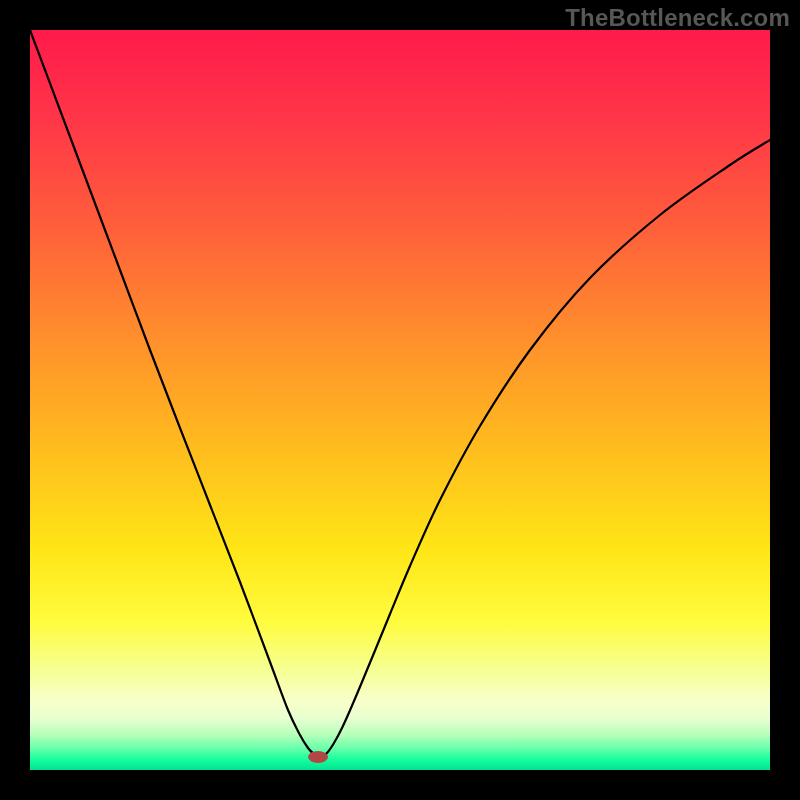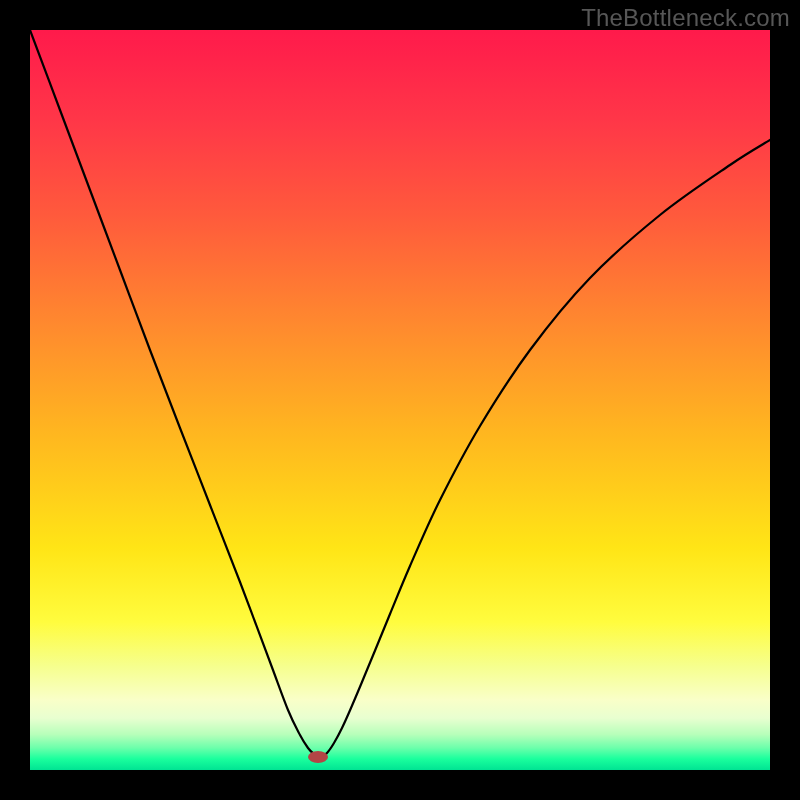--- a/index.html
+++ b/index.html
@@ -15,21 +15,21 @@
     width: 800px;
     height: 800px;
     background: #000000;
   }
   .watermark {
     position: absolute;
     top: 4px;
     right: 10px;
     font-family: Arial, Helvetica, sans-serif;
     font-size: 24px;
-    font-weight: 400;
+    font-weight: 700;
     color: #575757;
     letter-spacing: 0.2px;
     z-index: 10;
   }
   .plot-area {
     position: absolute;
     left: 30px;
     top: 30px;
     width: 740px;
     height: 740px;

